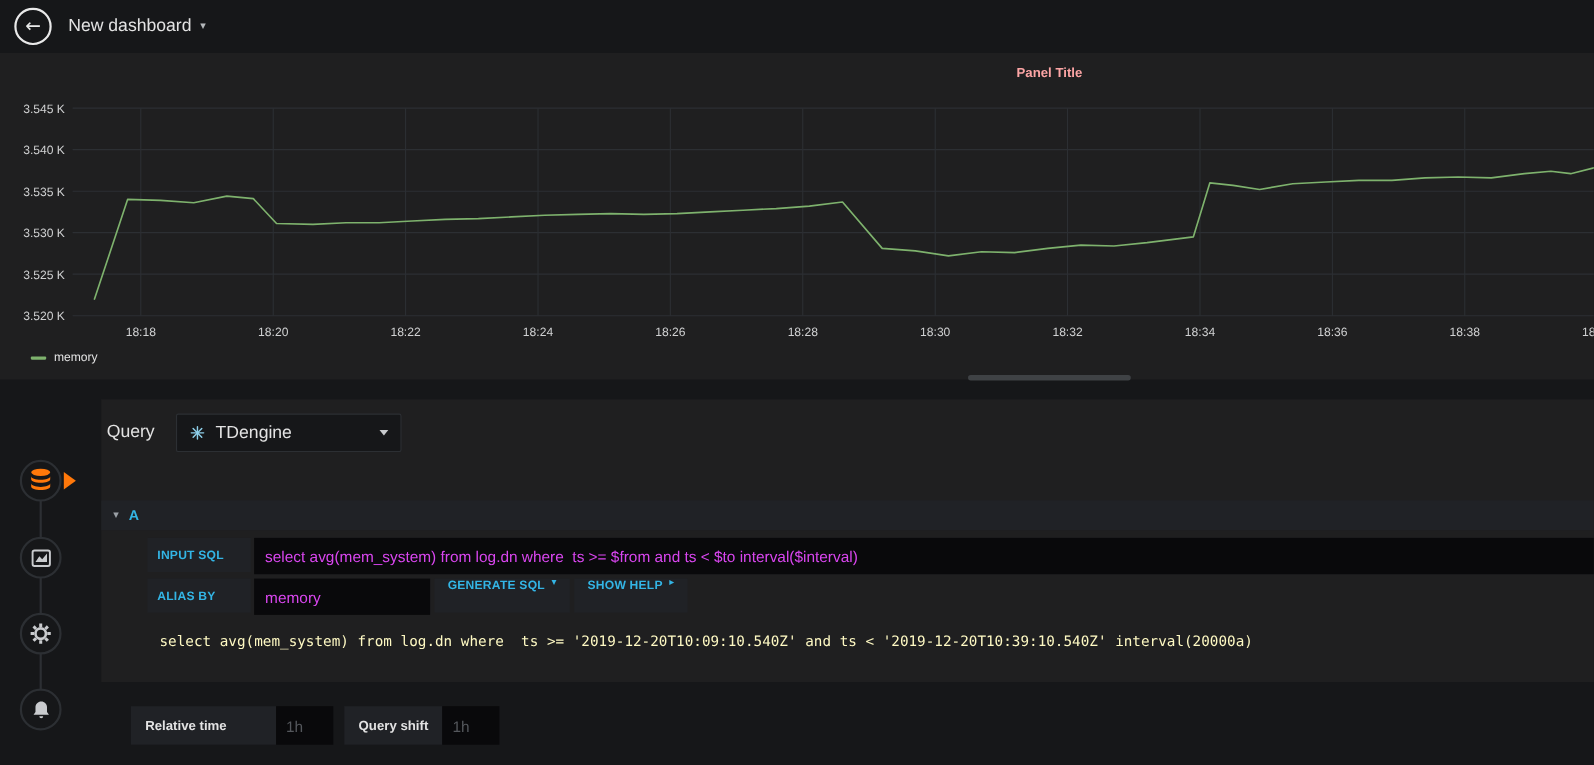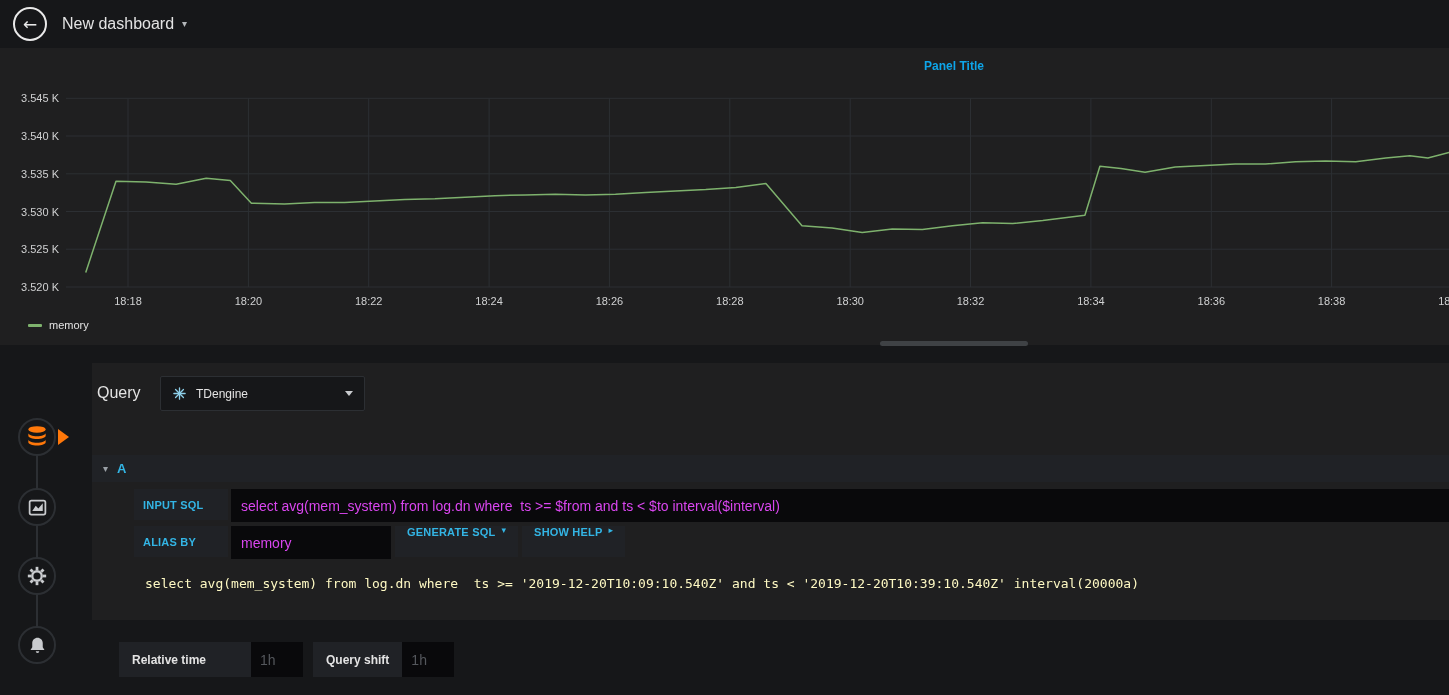--- a/index.html
+++ b/index.html
@@ -13,21 +13,21 @@
   .back-btn { width:34px; height:34px; border:2px solid #e9e9e9; border-radius:50%;
               display:flex; align-items:center; justify-content:center; cursor:pointer; flex:none; }
   .glyph { font-family:"DejaVu Sans", sans-serif; line-height:1; }
   .back-arrow { font-size:17px; color:#e9e9e9; }
   .dash-title { margin-left:15px; font-size:16px; font-weight:500; color:#e3e3e3; cursor:pointer; }
   .title-caret { margin-left:8px; font-size:10px; color:#b4b7ba; }
 
   
   .chart-panel { position:absolute; top:48px; left:0; width:1449px; height:297px; background:#1f1f20; }
   .panel-title { position:absolute; top:11px; left:954px; transform:translateX(-50%);
-                 font-size:12px; font-weight:700; color:#0ea5e9; cursor:pointer; }
+                 font-size:12px; font-weight:700; color:#fca5a5; cursor:pointer; }
   #chart-svg { position:absolute; top:0; left:0; }
   .grid { stroke:#2c2f33; stroke-width:1; }
   .ytick { fill:#d0d1d2; font-size:11px; font-weight:500; text-anchor:end; font-family:"Liberation Sans",sans-serif; }
   .xtick { fill:#d0d1d2; font-size:11px; font-weight:500; text-anchor:middle; font-family:"Liberation Sans",sans-serif; }
   .legend { position:absolute; left:28px; top:271px; display:flex; align-items:center; gap:7px; cursor:pointer; }
   .legend-dash { width:14px; height:3px; border-radius:1px; background:#7eb26d; }
   .legend-label { font-size:11px; color:#e3e3e3; }
   .scroll-pill { position:absolute; top:341px; left:880px; width:148px; height:5px;
                  border-radius:3px; background:#3f4245; cursor:pointer; }
 
@@ -44,21 +44,21 @@
   .active-arrow { position:absolute; left:58px; top:84px; width:0; height:0;
                   border-top:8px solid transparent; border-bottom:8px solid transparent;
                   border-left:11px solid #ff780a; }
 
   
   .query-panel { position:absolute; top:363px; left:92px; width:1357px; height:257px; background:#1f1f20; }
   .qp-title { position:absolute; top:21px; left:5px; font-size:16px; font-weight:500; color:#e3e3e3; }
   .ds-picker { position:absolute; top:13px; left:68px; width:205px; height:35px;
                background:#161719; border:1px solid #2c2f33; border-radius:2px;
                display:flex; align-items:center; padding:0 11px; cursor:pointer; }
-  .ds-name { margin-left:9px; font-size:12px; color:#e3e3e3; flex:1; }
+  .ds-name { margin-left:9px; font-size:16px; color:#e3e3e3; flex:1; }
   .ds-caret { width:0; height:0; border-left:4px solid transparent;
               border-right:4px solid transparent; border-top:5px solid #c9cbce; }
   .row-a-header { position:absolute; top:92px; left:0; width:100%; height:27px; background:#202226;
                   display:flex; align-items:center; padding-left:11px; cursor:pointer; }
   .row-caret { font-size:10px; color:#9aa0a6; margin-right:9px; }
   .row-letter { font-size:13px; font-weight:700; color:#33b5e5; }
   .sql-row { position:absolute; left:42px; display:flex; height:31px; }
   .row-input-sql { top:126px; right:0; }
   .row-alias { top:163px; }
   .form-label { width:94px; background:#202226; color:#33b5e5; font-size:11px; font-weight:700;

